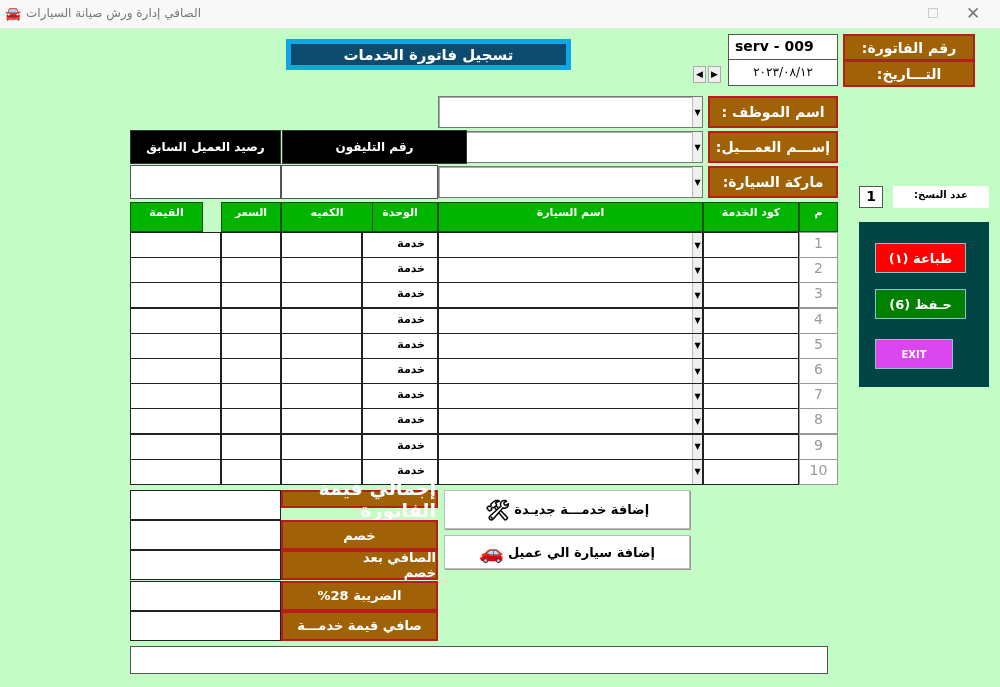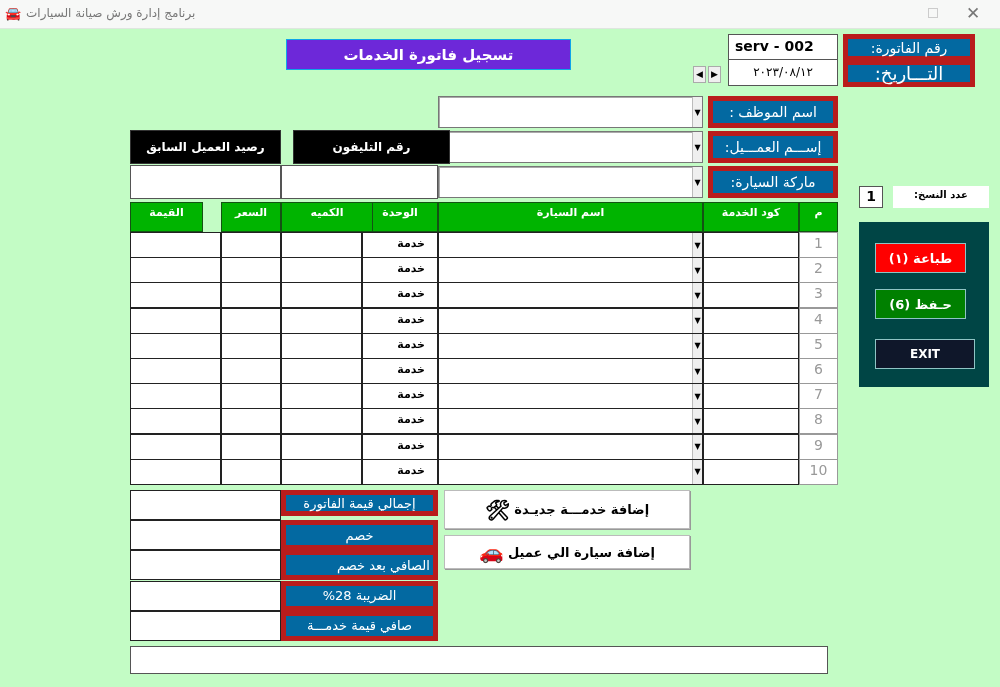--- a/index.html
+++ b/index.html
@@ -3,65 +3,65 @@
 <meta charset="utf-8">
 <style>
 *{box-sizing:border-box;margin:0;padding:0}
 body{width:1000px;height:687px;overflow:hidden;font-family:"DejaVu Sans",sans-serif;background:#c3fcc5;position:relative}
 .titlebar{position:absolute;left:0;top:0;width:1000px;height:29px;background:#f7f8f7;border-bottom:1px solid #dfe6df}
 .titlebar .title{position:absolute;left:26px;top:6px;font-size:12px;color:#777;direction:rtl}
 .titlebar .appicon{position:absolute;left:5px;top:6px;font-size:13px}
 .titlebar .maxb{position:absolute;left:928px;top:8px;width:10px;height:10px;border:1px solid #ccc}
 .titlebar .closeb{position:absolute;left:966px;top:3px;font-size:17px;color:#777}
 .abs{position:absolute}
-.green{background:#0369a1;border:5px solid #b91c1c;color:#fff;font-weight:normal;display:flex;align-items:center;justify-content:center;direction:rtl}
+.green{background:#a16207;border:2px solid #b91c1c;color:#fff;font-weight:bold;display:flex;align-items:center;justify-content:center;direction:rtl}
 .white{background:#fff;border:1px solid #555}
 .black{background:#000;color:#fff;font-weight:bold;display:flex;align-items:center;justify-content:center;border:1px solid #333;font-size:12px}
 .combo{background:#fff;border:1px solid #777;box-shadow:inset 1px 1px 0 #aaa}
 .combo .dd{position:absolute;right:0;top:0;bottom:0;width:10px;background:#efefef;border-left:1px solid #bbb;font-size:8px;display:flex;align-items:center;justify-content:center;color:#000}
 .grid-cell{position:absolute;background:#fff;border:1px solid #222}
 .hdr{position:absolute;background:#00b400;border:1px solid #145214;color:#fff;font-size:11px;font-weight:bold;text-align:center;padding-top:3px}
 .unit{font-size:11px;font-weight:bold;text-align:right;padding-right:12px;padding-top:4px}
 .num{color:#999;font-size:14px;text-align:center;padding-top:2px;background:#fff;border:1px solid #999}
 .btn{position:absolute;display:flex;align-items:center;justify-content:center;font-weight:bold;color:#fff;font-size:13px;border:1px solid #8fc4c4}
 .addbtn{position:absolute;background:#fff;border:1px solid #bbb;box-shadow:1px 1px 0 #999;display:flex;align-items:center;justify-content:center;gap:4px;font-size:13px;font-weight:bold;direction:rtl}
 </style>
 </head>
 <body>
 
 <div class="titlebar">
   <span class="appicon">🚘</span>
-  <span class="title">برنامج إدارة ورش صيانة السيارات</span>
+  <span class="title">الصافي إدارة ورش صيانة السيارات</span>
   <span class="maxb"></span>
   <span class="closeb">✕</span>
 </div>
 
-<div class="abs" style="left:286px;top:39px;width:285px;height:31px;background:#6d28d9;border:1px solid #0ea5e9;color:#fff;font-weight:bold;font-size:15px;display:flex;align-items:center;justify-content:center">تسجيل فاتورة الخدمات</div>
+<div class="abs" style="left:286px;top:39px;width:285px;height:31px;background:#0c4a6e;border:5px solid #0ea5e9;color:#fff;font-weight:bold;font-size:15px;display:flex;align-items:center;justify-content:center">تسجيل فاتورة الخدمات</div>
 
 <div class="abs green" style="left:843px;top:34px;width:132px;height:27px;font-size:14px">رقم الفاتورة:</div>
-<div class="abs green" style="left:843px;top:60px;width:132px;height:27px;font-size:18px">التـــاريخ:</div>
-<div class="abs white" style="left:728px;top:34px;width:110px;height:26px;font-size:14px;font-weight:bold;padding:3px 6px">serv - 002</div>
+<div class="abs green" style="left:843px;top:60px;width:132px;height:27px;font-size:14px">التـــاريخ:</div>
+<div class="abs white" style="left:728px;top:34px;width:110px;height:26px;font-size:14px;font-weight:bold;padding:3px 6px">serv - 009</div>
 <div class="abs white" style="left:728px;top:59px;width:110px;height:27px;font-size:12px;text-align:center;padding-top:5px">٢٠٢٣/٠٨/١٢</div>
 <div class="abs" style="left:693px;top:66px;width:13px;height:17px;background:#efefef;border:1px solid #aaa;font-size:9px;text-align:center;padding-top:2px">◀</div>
 <div class="abs" style="left:708px;top:66px;width:13px;height:17px;background:#efefef;border:1px solid #aaa;font-size:9px;text-align:center;padding-top:2px">▶</div>
 
 <div class="abs green" style="left:708px;top:96px;width:130px;height:32px;font-size:14px">اسم الموظف :</div>
 <div class="abs green" style="left:708px;top:131px;width:130px;height:32px;font-size:14px">إســـم العمـــيل:</div>
 <div class="abs green" style="left:708px;top:166px;width:130px;height:32px;font-size:14px">ماركة السيارة:</div>
 <div class="abs combo" style="left:438px;top:96px;width:265px;height:32px">
     <span class="dd">▼</span>
   </div>
 <div class="abs combo" style="left:438px;top:131px;width:265px;height:32px">
     <span class="dd">▼</span>
   </div>
 <div class="abs combo" style="left:438px;top:166px;width:265px;height:32px">
     <span class="dd">▼</span>
   </div>
 
-<div class="abs black" style="left:293px;top:130px;width:157px;height:34px">رقم التليفون</div>
+<div class="abs black" style="left:282px;top:130px;width:185px;height:34px">رقم التليفون</div>
 <div class="abs black" style="left:130px;top:130px;width:151px;height:34px">رصيد العميل السابق</div>
 <div class="abs white" style="left:281px;top:165px;width:157px;height:34px"></div>
 <div class="abs white" style="left:130px;top:165px;width:151px;height:34px"></div>
 
 <div class="hdr" style="left:799px;top:202px;width:39px;height:30px">م</div>
 <div class="hdr" style="left:703px;top:202px;width:96px;height:30px">كود الخدمة</div>
 <div class="hdr" style="left:438px;top:202px;width:265px;height:30px">اسم السيارة</div>
 <div class="hdr" style="left:362px;top:202px;width:76px;height:30px">الوحدة</div>
 <div class="hdr" style="left:281px;top:202px;width:92px;height:30px">الكميه</div>
 <div class="hdr" style="left:221px;top:202px;width:60px;height:30px">السعر</div>
@@ -154,21 +154,21 @@
     <div class="grid-cell" style="left: 438px; top: 458.8px; width: 265px; height: 26px;">
       <span style="position: absolute; right: 0px; top: 0px; bottom: 0px; width: 10px; background: rgb(239, 239, 239); border-left: 1px solid rgb(187, 187, 187); font-size: 8px; display: flex; align-items: center; justify-content: center;">▼</span>
     </div>
     <div class="grid-cell unit" style="left: 362px; top: 458.8px; width: 76px; height: 26px;">خدمة</div>
     <div class="grid-cell" style="left: 281px; top: 458.8px; width: 81px; height: 26px;"></div>
     <div class="grid-cell" style="left: 221px; top: 458.8px; width: 60px; height: 26px;"></div>
     <div class="grid-cell" style="left: 130px; top: 458.8px; width: 91px; height: 26px;"></div>
   </div>
 
 <div id="summary">
-    <div class="abs green" style="left: 281px; top: 490px; width: 157px; height: 26px; font-size: 13px;">إجمالي قيمة الفاتورة</div>
+    <div class="abs green" style="left: 281px; top: 490px; width: 157px; height: 18px; font-size: 19px;">إجمالي قيمة الفاتورة</div>
     <div class="abs white" style="left: 130px; top: 490px; width: 151px; height: 30px; border-color: rgb(34, 34, 34);"></div>
     <div class="abs green" style="left: 281px; top: 520.2px; width: 157px; height: 30px; font-size: 13px;">خصم</div>
     <div class="abs white" style="left: 130px; top: 520.2px; width: 151px; height: 30px; border-color: rgb(34, 34, 34);"></div>
     <div class="abs green" style="left: 281px; top: 550.4px; width: 157px; height: 30px; font-size: 13px; padding-left: 48px;">الصافي بعد خصم</div>
     <div class="abs white" style="left: 130px; top: 550.4px; width: 151px; height: 30px; border-color: rgb(34, 34, 34);"></div>
     <div class="abs green" style="left: 281px; top: 580.6px; width: 157px; height: 30px; font-size: 13px;">الضريبة 28%</div>
     <div class="abs white" style="left: 130px; top: 580.6px; width: 151px; height: 30px; border-color: rgb(34, 34, 34);"></div>
     <div class="abs green" style="left: 281px; top: 610.8px; width: 157px; height: 30px; font-size: 13px;">صافي قيمة خدمـــة</div>
     <div class="abs white" style="left: 130px; top: 610.8px; width: 151px; height: 30px; border-color: rgb(34, 34, 34);"></div>
   </div>
@@ -182,14 +182,14 @@
   <span style="font-size:20px">🚗</span>
 </div>
 
 <div class="abs white" style="left:130px;top:646px;width:698px;height:28px"></div>
 
 <div class="abs" style="left:893px;top:186px;width:96px;height:22px;background:#fff;font-size:10px;font-weight:bold;text-align:center;padding-top:3px;direction:rtl">عدد النسخ:</div>
 <div class="abs white" style="left:859px;top:186px;width:24px;height:22px;font-weight:bold;font-size:14px;text-align:center;padding-top:1px">1</div>
 <div class="abs" style="left:859px;top:222px;width:130px;height:165px;background:#004545">
   <div class="btn" style="left:16px;top:21px;width:91px;height:30px;background:#ff0000">طباعة (١)</div>
   <div class="btn" style="left:16px;top:67px;width:91px;height:30px;background:#008000">حـفظ (6)</div>
-  <div class="btn" style="left:16px;top:117px;width:100px;height:30px;background:#0f172a;font-size:12px">EXIT</div>
+  <div class="btn" style="left:16px;top:117px;width:78px;height:30px;background:#d946ef;font-size:10px">EXIT</div>
 </div>
 
 </body></html>

